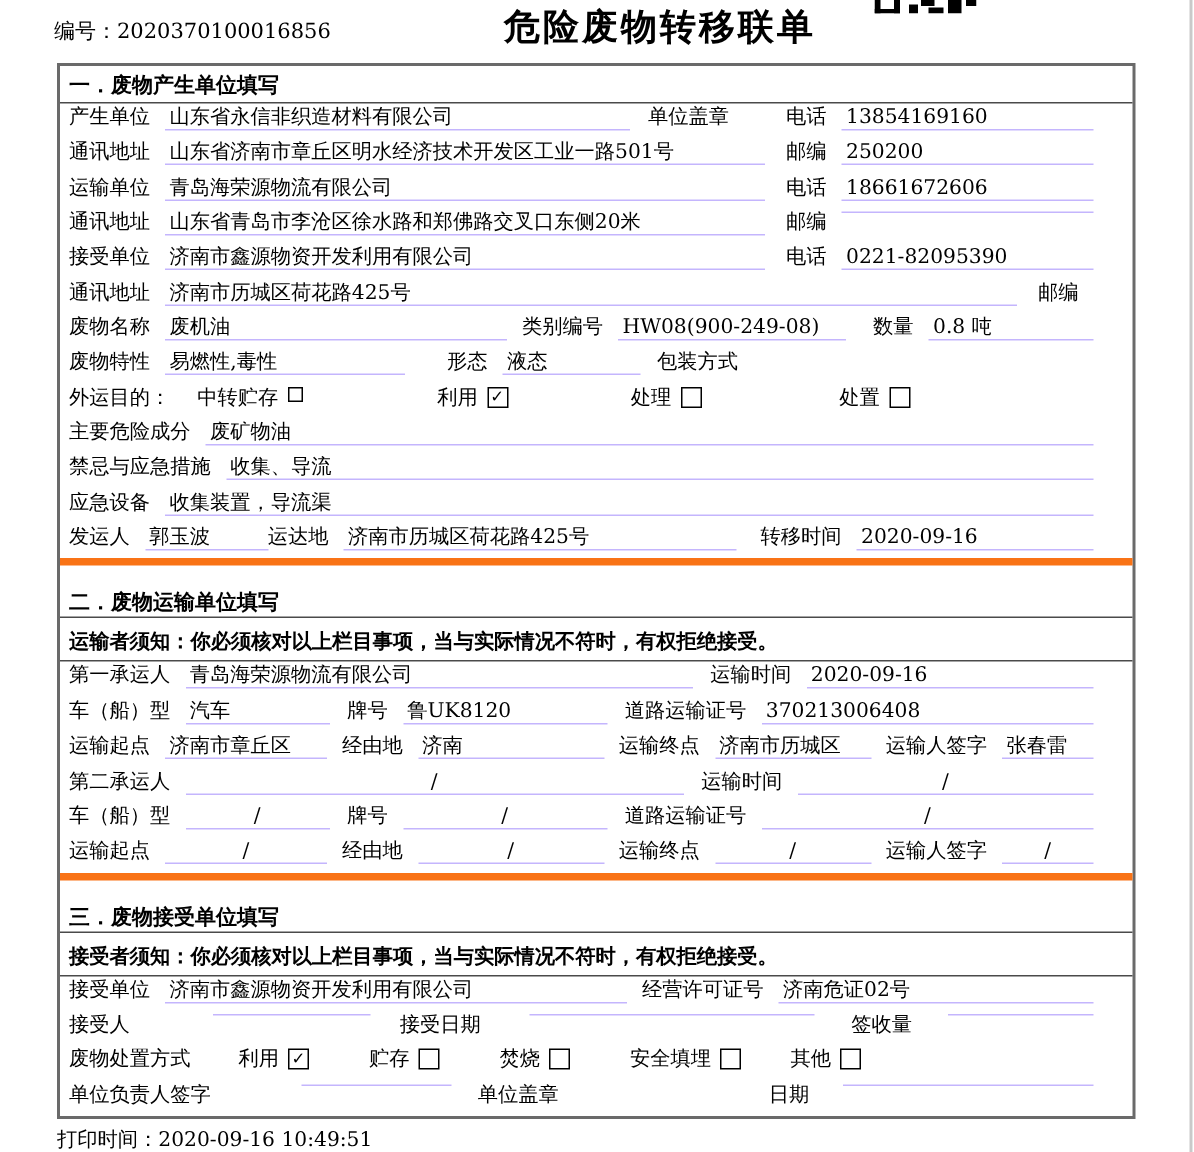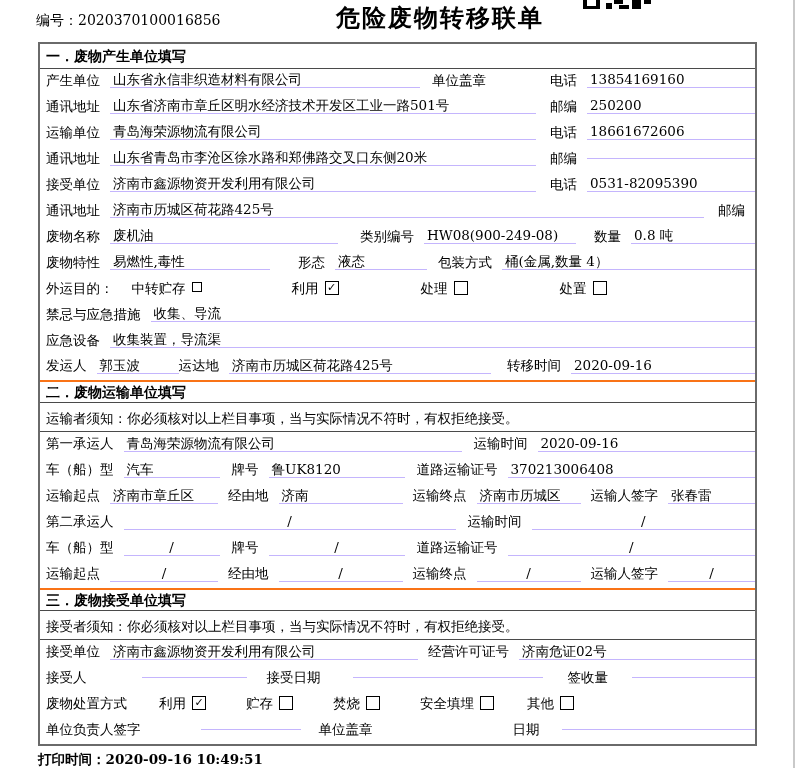--- a/index.html
+++ b/index.html
@@ -7,35 +7,35 @@
         font-family:"DejaVu Serif","Liberation Serif",serif;color:#000;}
   .page-edge{position:absolute;top:0;right:1px;width:2px;height:768px;background:#c9c9c9;}
   .serial{position:absolute;left:36px;top:12px;font-size:14px;white-space:nowrap;}
   .doc-title{position:absolute;left:90px;top:2px;width:700px;text-align:center;
              font-size:24px;font-weight:bold;letter-spacing:2px;}
   .qr{position:absolute;left:583px;top:0;}
   .form{position:absolute;left:38px;top:42px;width:719px;height:704px;box-sizing:border-box;
         border:2px solid #6a6a6a;display:flex;flex-direction:column;background:#fff;}
   .sec-h{flex:0 0 25px;box-sizing:border-box;font-size:14px;font-weight:bold;
          padding:4px 0 0 6px;border-bottom:1px solid #4a4a4a;}
-  .sec-h.mid{flex:0 0 21px;border-top:2px solid #f97316;padding-top:2px;}
+  .sec-h.mid{flex:0 0 21px;border-top:5px solid #f97316;padding-top:16px;}
   .note{flex:0 0 29px;box-sizing:border-box;font-size:13.5px;padding:7px 11px 0 6px;
-        border-bottom:1px solid #4a4a4a;white-space:nowrap;}
-  .r{flex:1 1 0;display:flex;align-items:center;box-sizing:border-box;
-     padding:2px 0 5px 6px;}
+        border-bottom:1px solid #4a4a4a;white-space:nowrap;font-weight:bold;}
+  .r{flex:1 1 0;display:flex;align-items:flex-start;box-sizing:border-box;
+     padding:2px 26px 5px 6px;}
   .l{white-space:nowrap;font-size:13.5px;line-height:15px;margin-right:10px;flex:0 0 auto;}
   .v{border-bottom:1px solid #c4b5fd;font-size:13.5px;line-height:15px;white-space:nowrap;
      padding:0 3px;box-sizing:border-box;overflow:hidden;flex:0 0 auto;}
   .v.fill{flex:1 1 auto;}
   .v.ctr{text-align:center;}
   .box{flex:0 0 auto;width:12px;height:12px;border:1px solid #000;font-size:11px;
        line-height:12px;text-align:center;margin:0 0 1px 6px;
        font-family:"DejaVu Sans","Liberation Sans",sans-serif;}
   .box.sm{width:8px;height:8px;margin-bottom:2px;}
-  .print-time{position:absolute;left:38px;top:751px;font-size:13.5px;white-space:nowrap;font-weight:bold;}
+  .print-time{position:absolute;left:38px;top:751px;font-size:13.5px;white-space:nowrap;}
 </style>
 </head>
 <body>
 
 <div class="page">
 
   <div class="serial"><span>编号：</span><span>2020370100016856</span></div>
 
   <div class="doc-title">危险废物转移联单</div>
 
@@ -80,59 +80,62 @@
       <span class="l">通讯地址</span>
       <span class="v fill">山东省青岛市李沧区徐水路和郑佛路交叉口东侧20米</span>
       <span class="l" style="margin-left:14px">邮编</span>
       <span class="v" style="width:168px"></span>
     </div>
 
     <div class="r">
       <span class="l">接受单位</span>
       <span class="v fill">济南市鑫源物资开发利用有限公司</span>
       <span class="l" style="margin-left:14px">电话</span>
-      <span class="v" style="width:168px">0531-82095390</span>
+      <span class="v" style="width:168px">0221-82095390</span>
     </div>
 
     <div class="r">
       <span class="l">通讯地址</span>
       <span class="v fill">济南市历城区荷花路425号</span>
       <span class="l" style="margin-left:14px">邮编</span>
     </div>
 
     <div class="r">
       <span class="l">废物名称</span>
       <span class="v" style="width:228px">废机油</span>
-      <span class="l" style="margin-left:22px">类别编号</span>
+      <span class="l" style="margin-left:10px">类别编号</span>
       <span class="v" style="width:152px">HW08(900-249-08)</span>
       <span class="l" style="margin-left:18px">数量</span>
       <span class="v fill">0.8 吨</span>
     </div>
 
     <div class="r">
       <span class="l">废物特性</span>
       <span class="v" style="width:160px">易燃性,毒性</span>
       <span class="l" style="margin-left:28px">形态</span>
       <span class="v" style="width:92px">液态</span>
       <span class="l" style="margin-left:11px">包装方式</span>
-      <span class="v fill">桶(金属,数量 4）</span>
     </div>
 
     <div class="r">
       <span class="l">外运目的：</span>
       <span class="l" style="margin-left:8px;margin-right:0">中转贮存</span>
       <span class="box sm"></span>
       <span class="l" style="margin-left:90px;margin-right:0">利用</span>
       <span class="box">✓</span>
       <span class="l" style="margin-left:82px;margin-right:0">处理</span>
       <span class="box"></span>
       <span class="l" style="margin-left:92px;margin-right:0">处置</span>
       <span class="box"></span>
     </div>
 
+    <div class="r">
+      <span class="l">主要危险成分</span>
+      <span class="v fill">废矿物油</span>
+    </div>
 
     <div class="r">
       <span class="l">禁忌与应急措施</span>
       <span class="v fill">收集、导流</span>
     </div>
 
     <div class="r">
       <span class="l">应急设备</span>
       <span class="v fill">收集装置，导流渠</span>
     </div>

